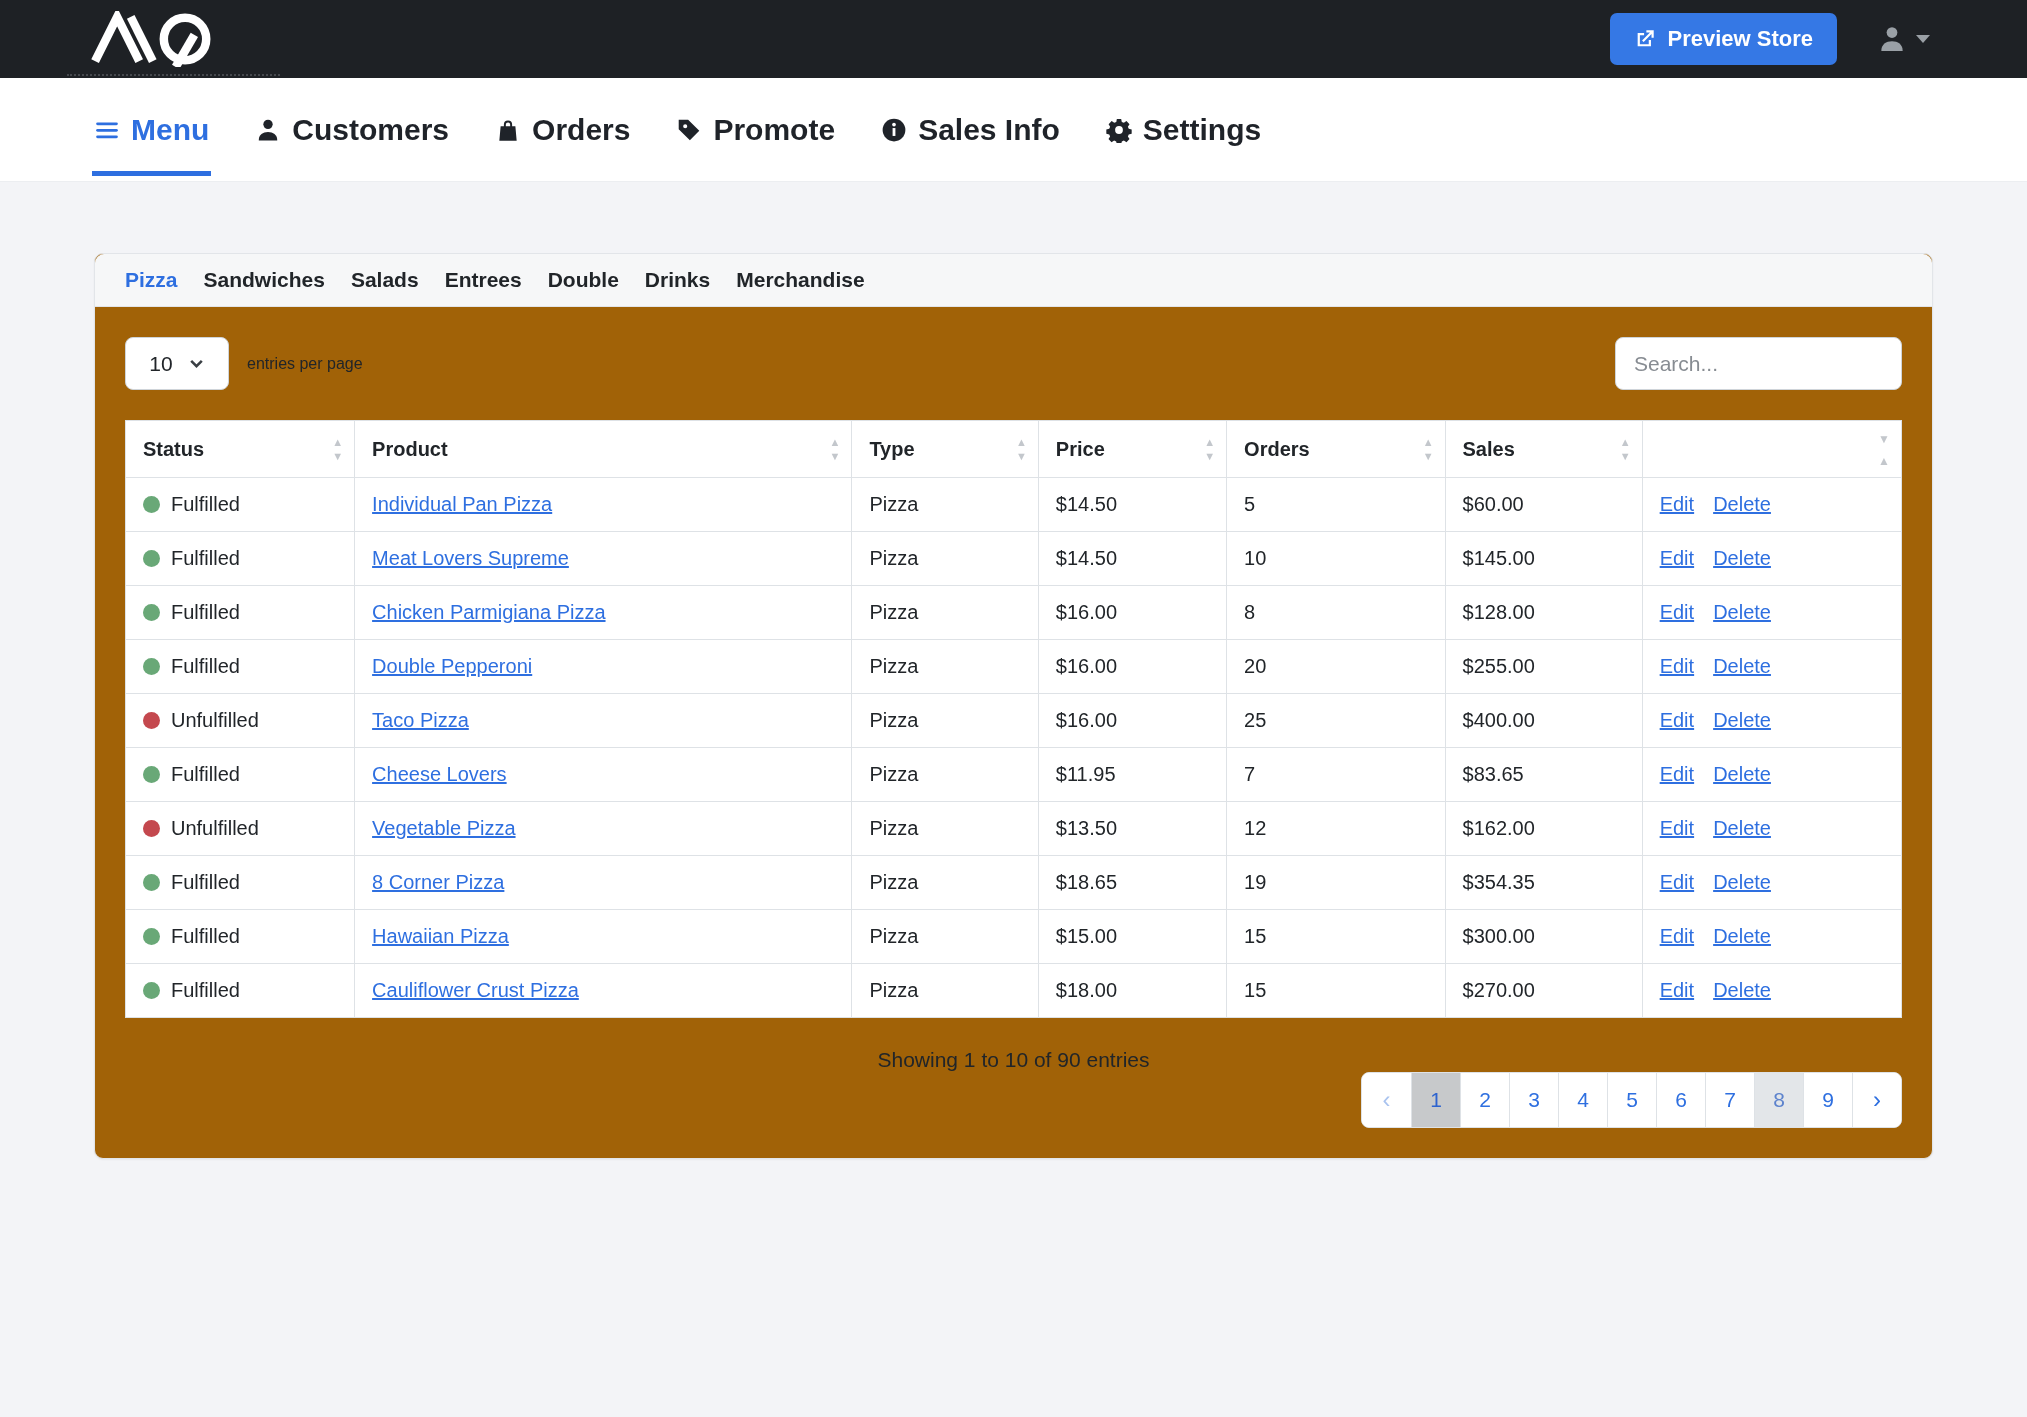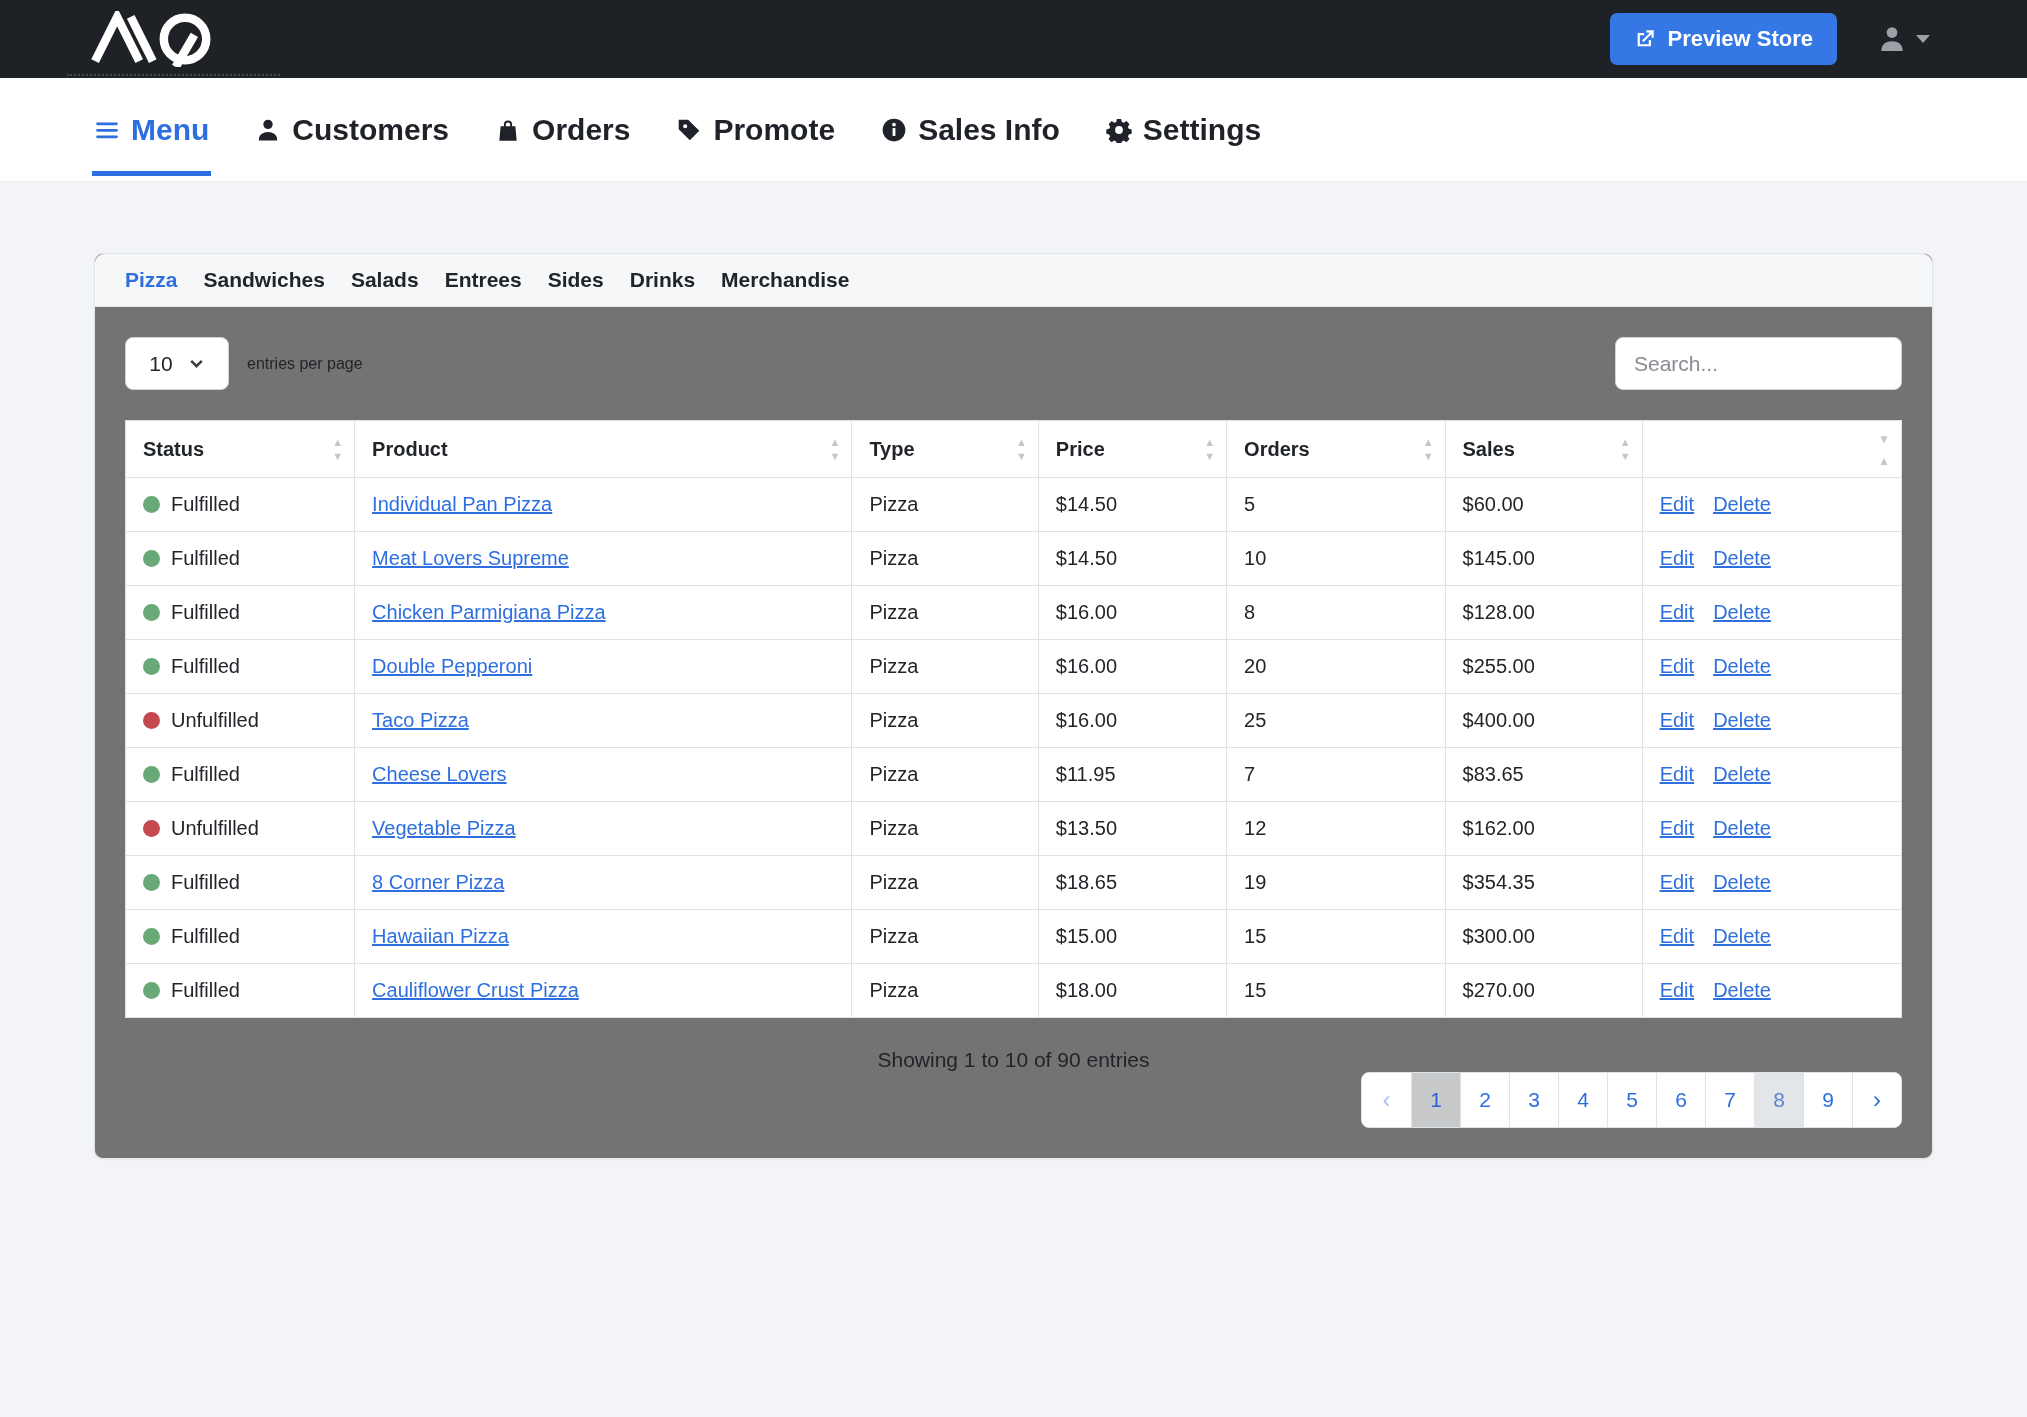--- a/index.html
+++ b/index.html
@@ -61,21 +61,21 @@
   .nav-item svg { width:26px; height:26px; fill:currentColor; }
   .nav-item.active { color:var(--accent); }
   .nav-item.active::after {
     content:""; position:absolute; left:-2px; right:-2px; bottom:5px;
     height:5px; background:var(--accent);
   }
 
   
   .content { padding:71px 94px 0; }
   .card {
-    background:#737373; border:1px solid #e2e5e9; border-radius:9px;
+    background:#a16207; border:1px solid #e2e5e9; border-radius:9px;
     box-shadow:0 1px 2px rgba(0,0,0,.05);
   }
   .card-tabs {
     display:flex; align-items:center; gap:26px;
     padding:14px 30px; min-height:53px;
     background:#f6f7f8; border-bottom:1px solid #e2e5e9;
     border-radius:9px 9px 0 0;
   }
   .tab { font-size:21px; font-weight:700; color:#212529; text-decoration:none; cursor:pointer; }
   .tab.active { color:var(--accent); }
@@ -257,21 +257,21 @@
 
     <div class="card-tabs" id="tabs">
   <a class="tab active">Pizza</a>
 
   <a class="tab">Sandwiches</a>
 
   <a class="tab">Salads</a>
 
   <a class="tab">Entrees</a>
 
-  <a class="tab">Sides</a>
+  <a class="tab">Double</a>
 
   <a class="tab">Drinks</a>
 
   <a class="tab">Merchandise</a>
 </div>
 
     <div class="card-body">
       <div class="controls">
         <div class="page-size-select">
           <span>10</span>

